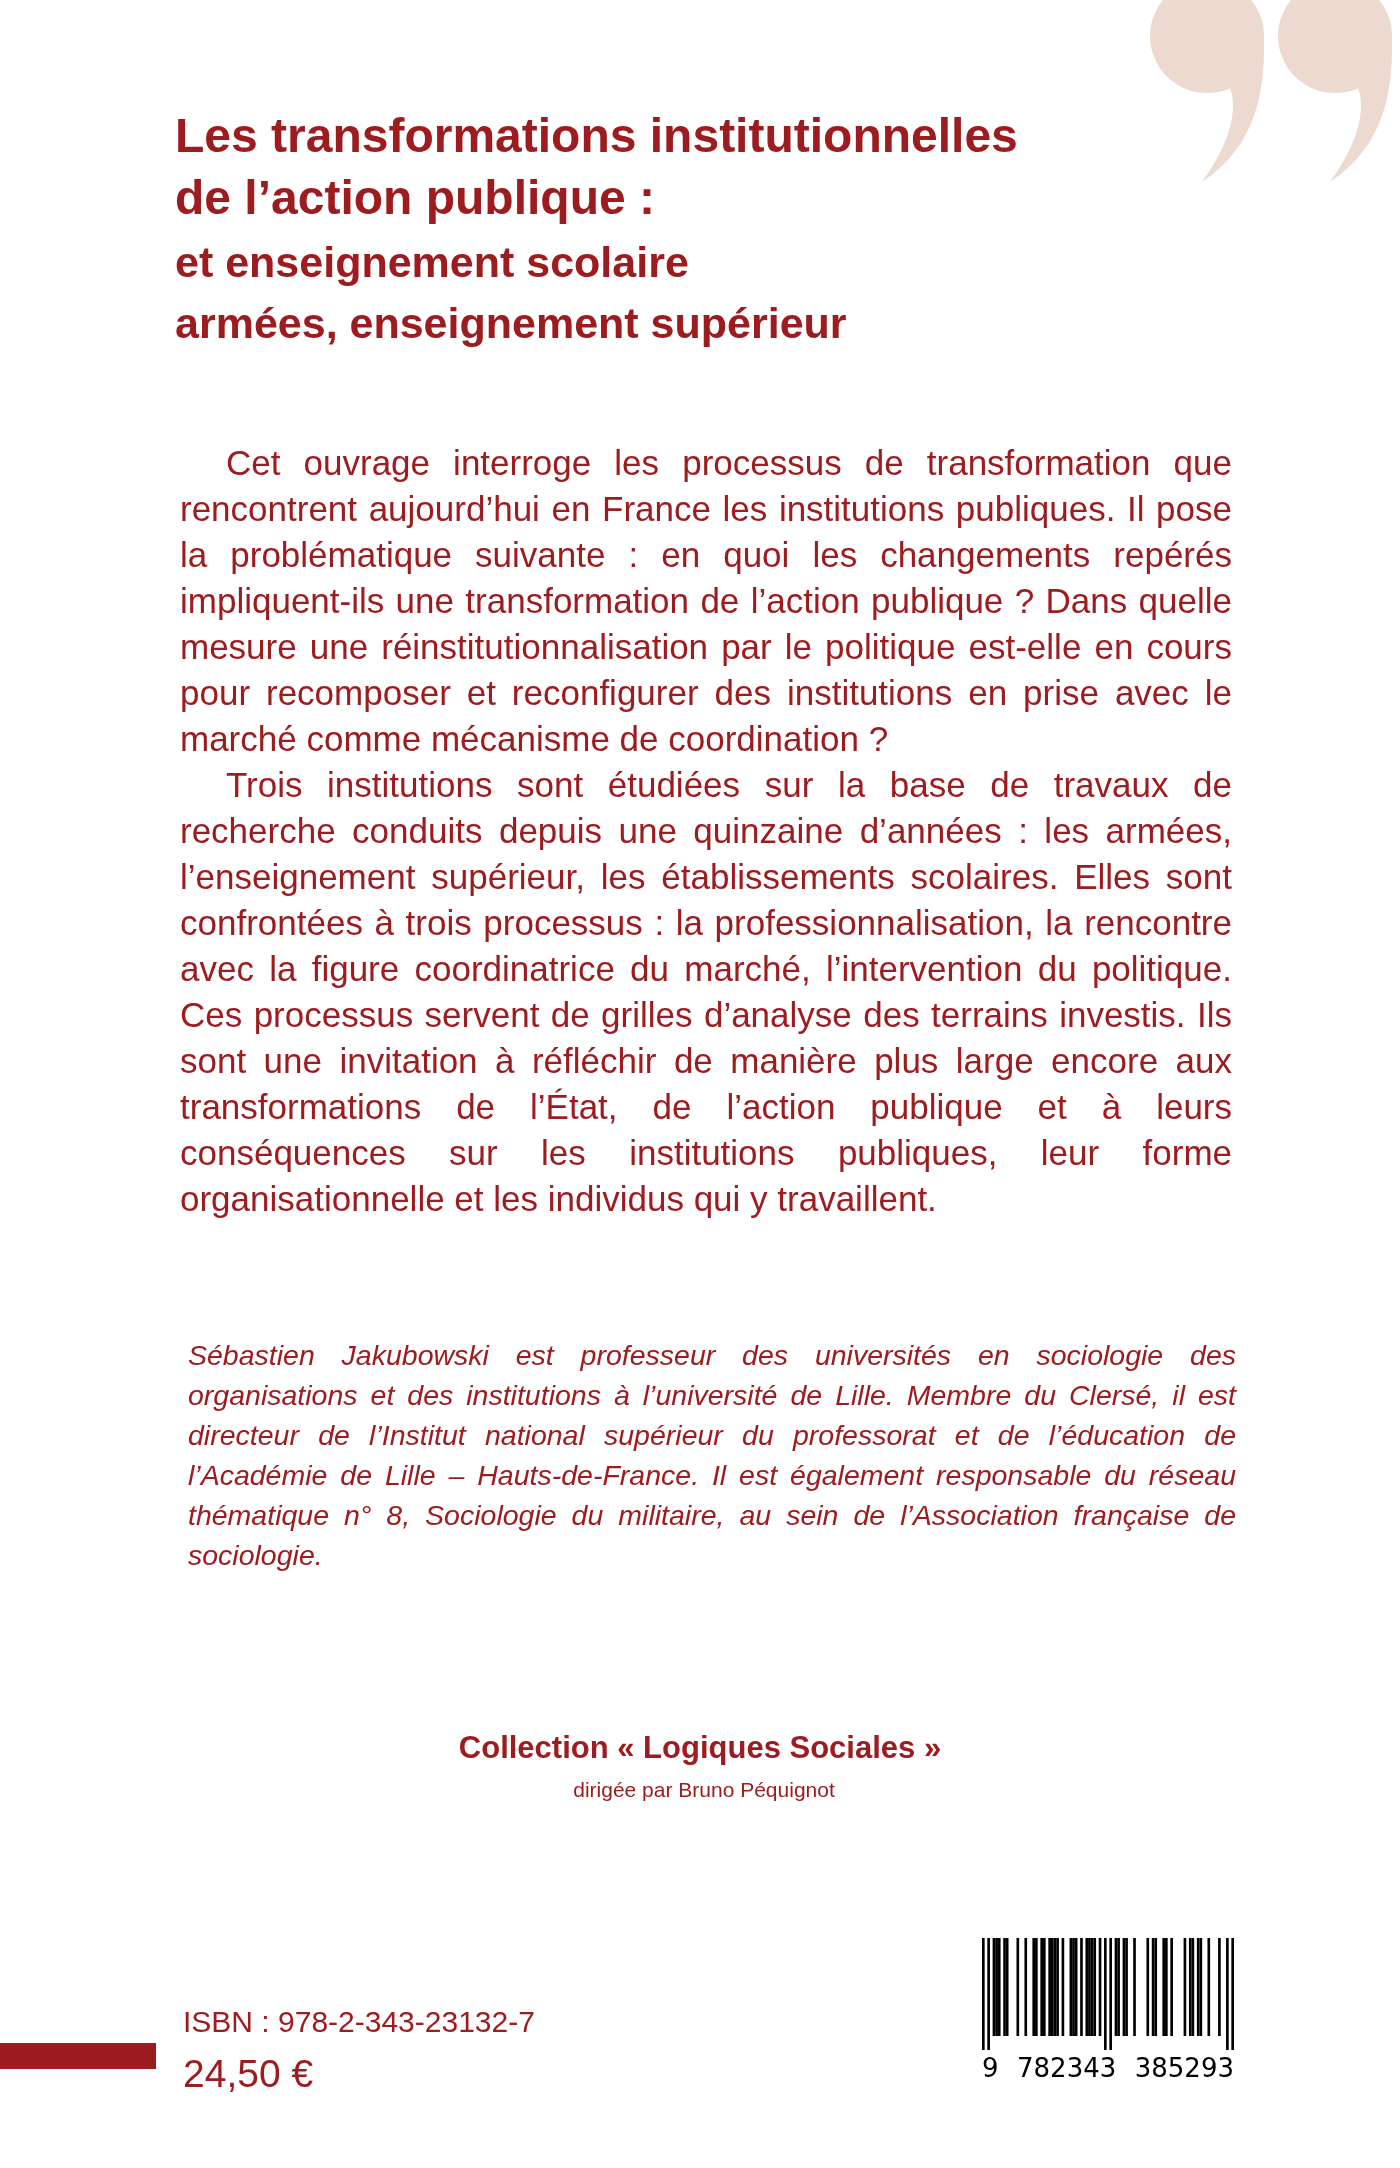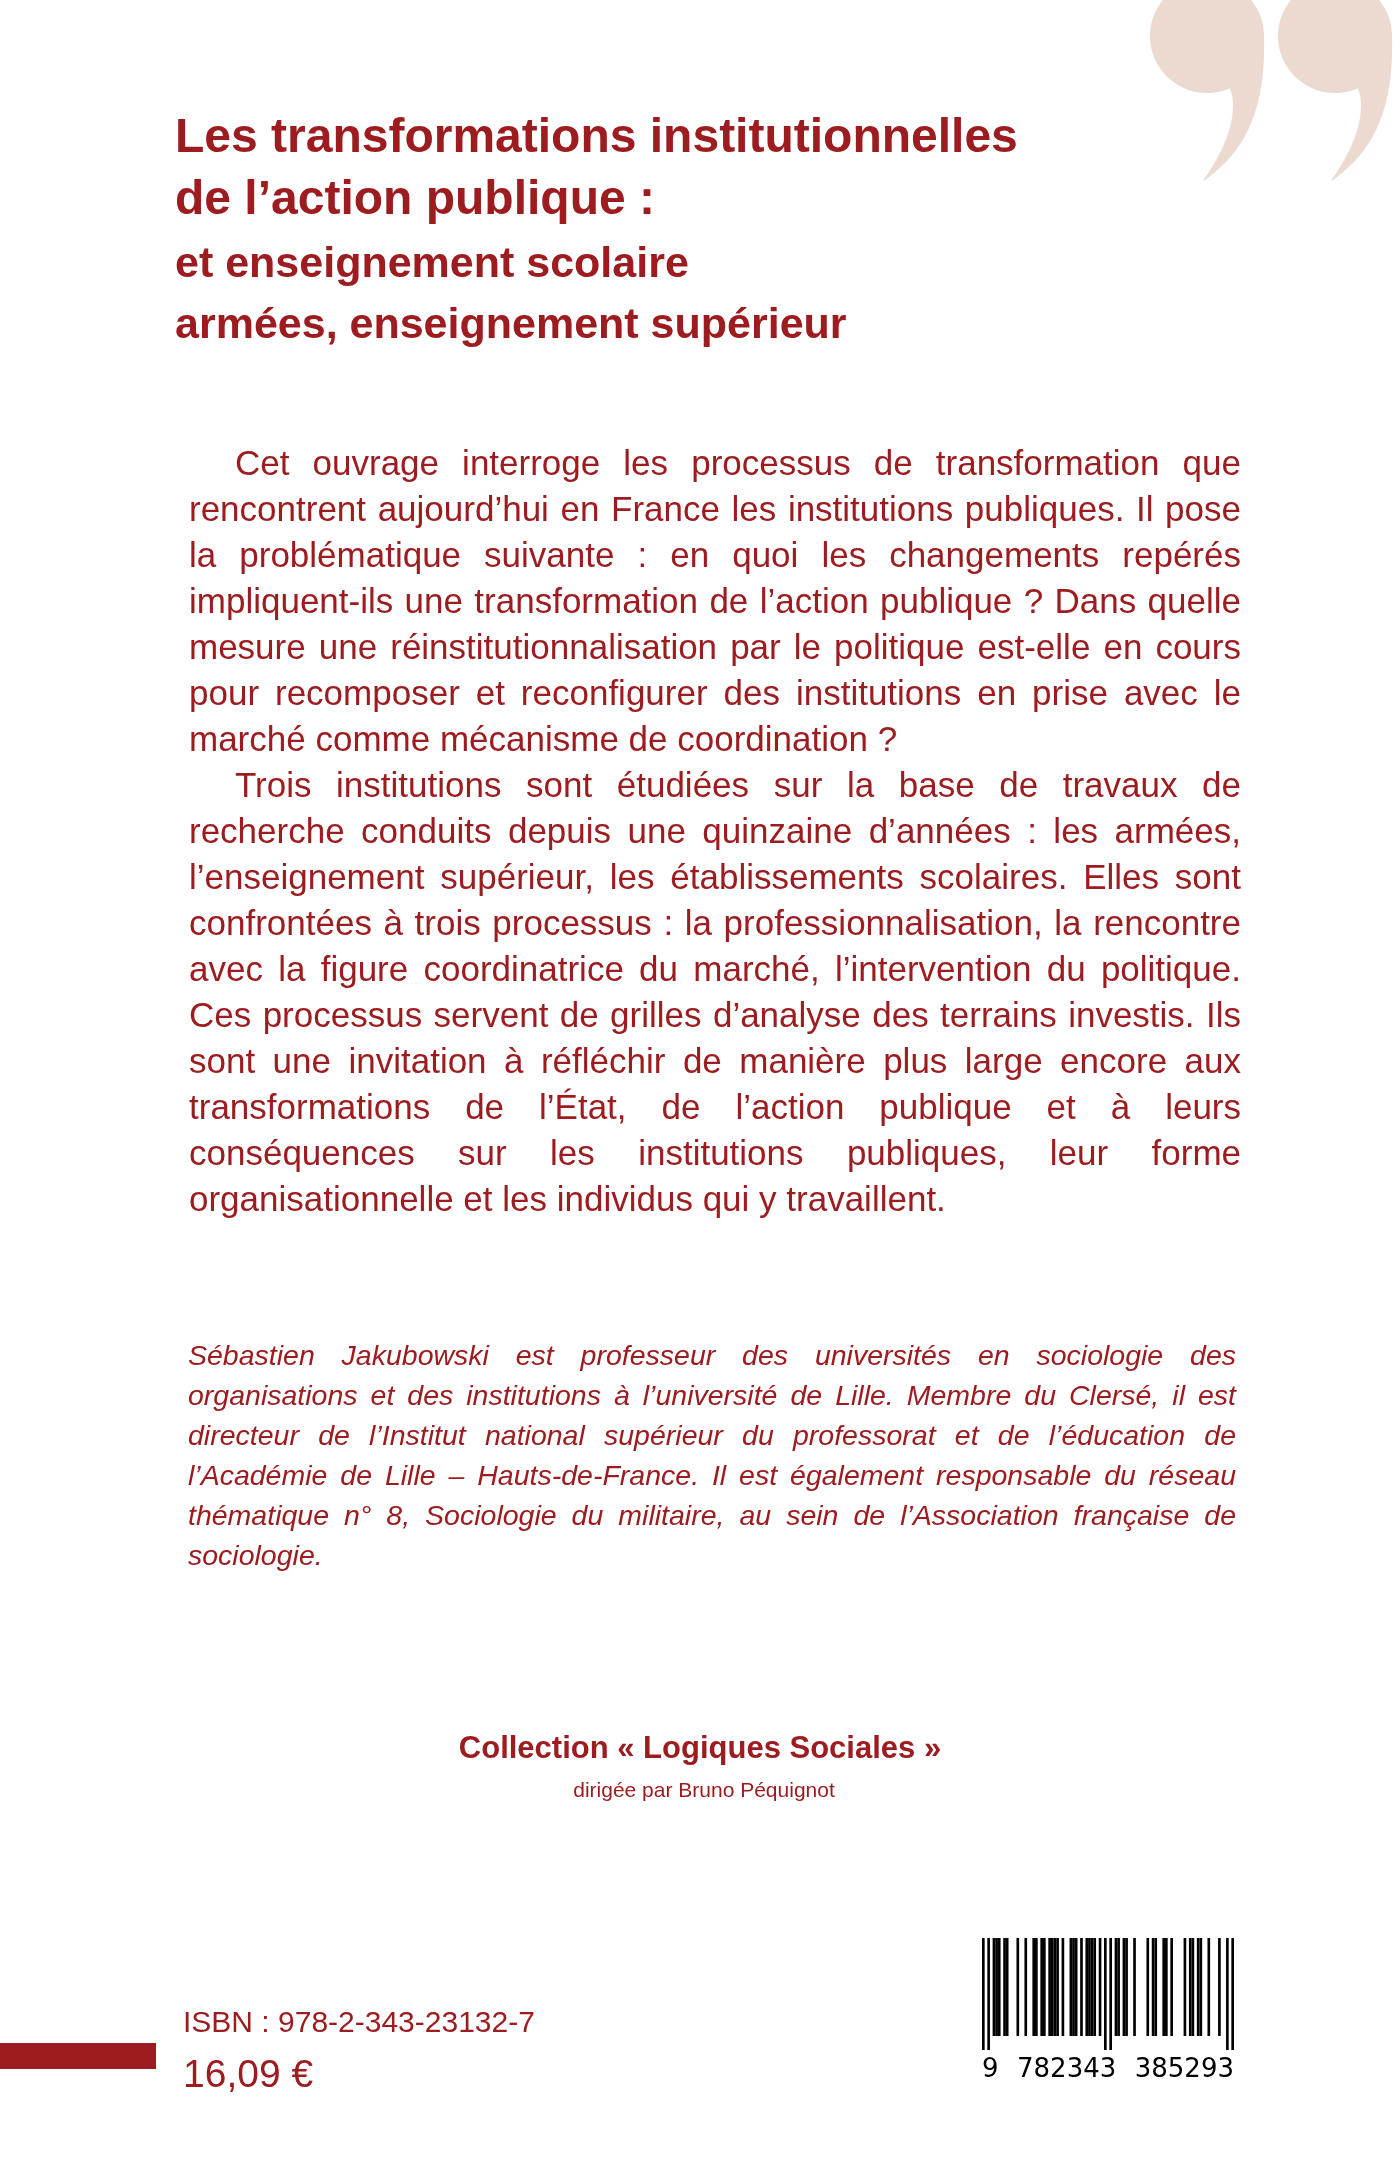--- a/index.html
+++ b/index.html
@@ -46,21 +46,20 @@
   
   .synopsis{
     position:absolute;
     top:440px;
     left:180px;
     width:1052px;
     font-size:35px;
     line-height:46px;
     text-align:justify;
     color:var(--red);
-    margin-left:9px;
   }
   .synopsis p{
     margin:0;
     text-indent:46px;
   }
   
   .bio{
     position:absolute;
     top:1335px;
     left:188px;
@@ -164,21 +163,21 @@
     <p style="margin:0"><span class="bio-name">Sébastien Jakubowski</span><span> est professeur des universités en sociologie des organisations et des institutions à l’université de Lille. Membre du Clersé, il est directeur de l’Institut national supérieur du professorat et de l’éducation de l’Académie de Lille – Hauts-de-France. Il est également responsable du réseau thématique n° 8, Sociologie du militaire, au sein de l’Association française de sociologie.</span></p>
   </section>
 
   <section class="collection">
     <p class="collection-name">Collection « Logiques Sociales »</p>
     <p class="collection-director">dirigée par Bruno Péquignot</p>
   </section>
 
   <div class="isbn">ISBN : 978-2-343-23132-7</div>
   <div class="accent-bar"></div>
-  <div class="price">16,09 €</div>
+  <div class="price">24,50 €</div>
 
   <div class="barcode-box">
     <svg width="252" height="112" viewBox="0 0 252 112" fill="#000000">
         <rect x="0.00" y="0" width="2.65" height="112"></rect>
         <rect x="5.31" y="0" width="2.65" height="112"></rect>
         <rect x="10.61" y="0" width="2.65" height="98"></rect>
         <rect x="13.26" y="0" width="2.65" height="98"></rect>
         <rect x="15.92" y="0" width="2.65" height="98"></rect>
         <rect x="21.22" y="0" width="2.65" height="98"></rect>
         <rect x="23.87" y="0" width="2.65" height="98"></rect>

